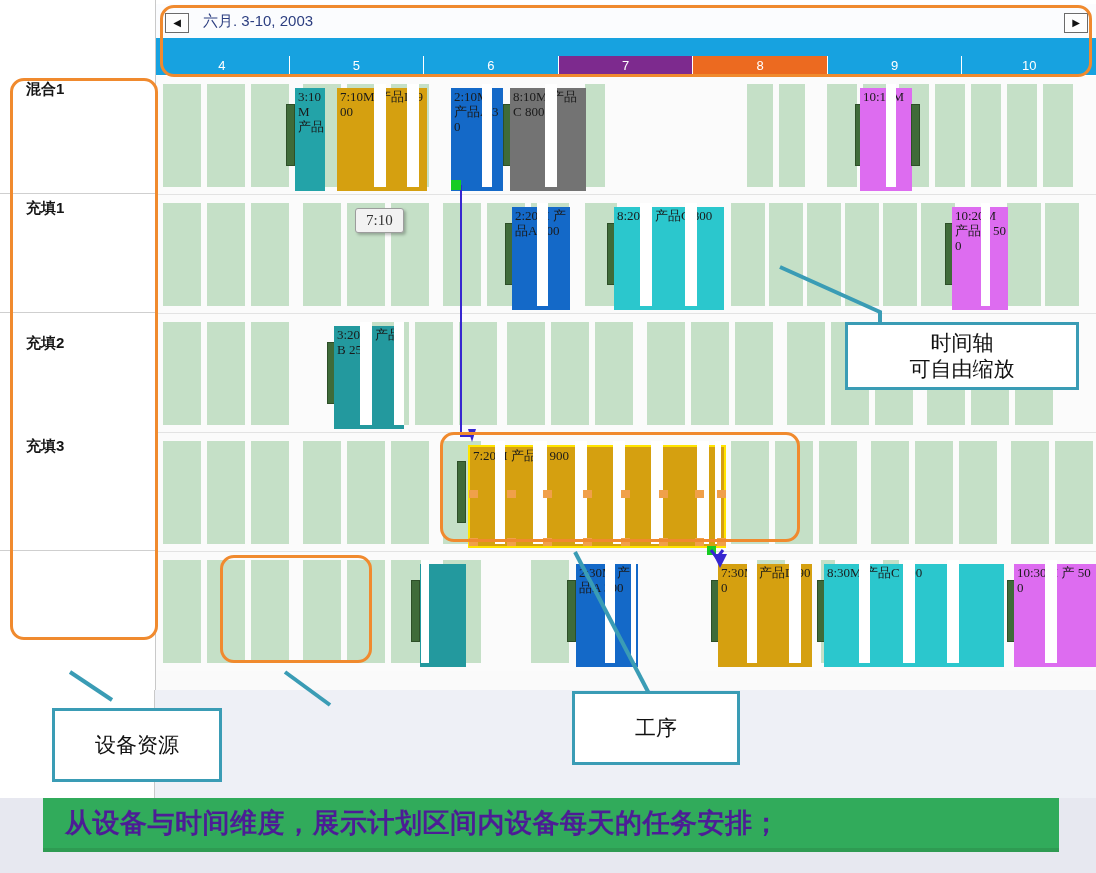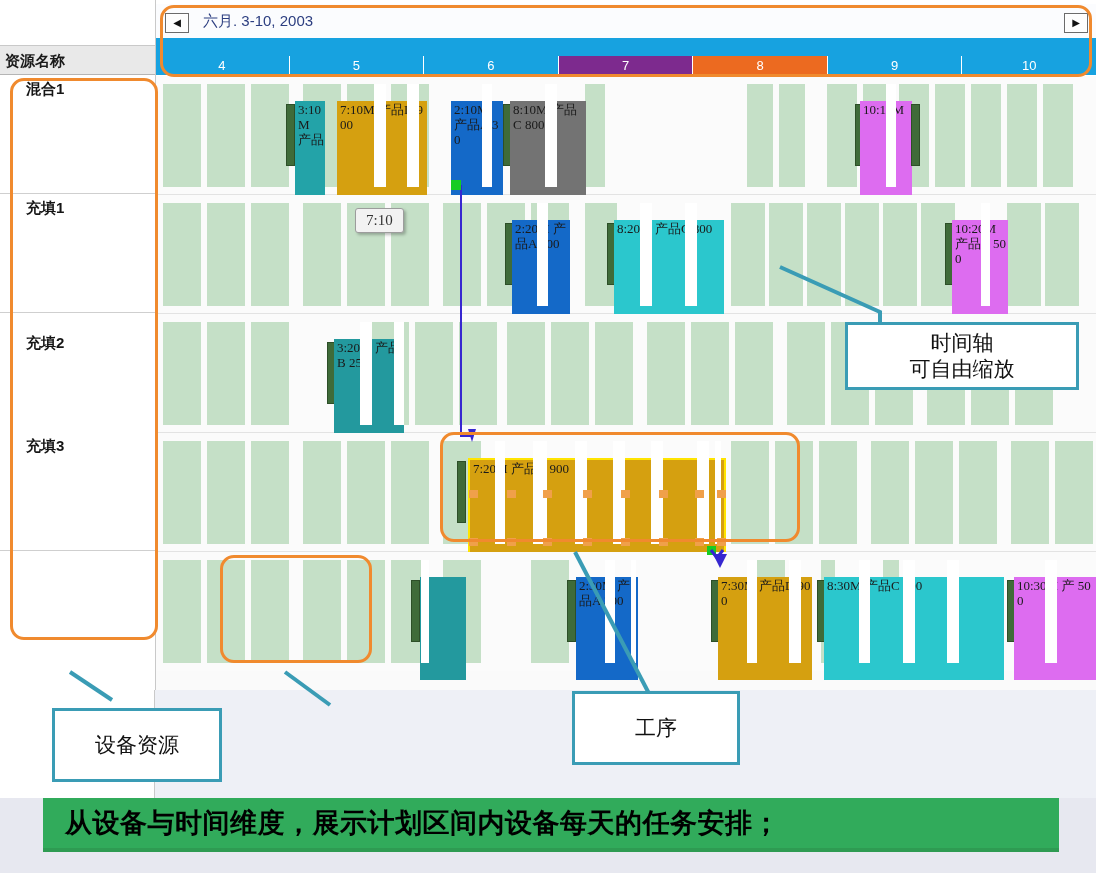--- a/index.html
+++ b/index.html
@@ -77,21 +77,21 @@
     position:absolute;left:0;width:941px;height:119px;
     border-bottom:1px solid #e3e3e3;box-sizing:border-box;
     background:#fbfbfb;
   }
   
   .shift{
     position:absolute;top:8px;height:103px;background:#c5e0c7;
   }
   
   .task{
-    position:absolute;top:25px;height:103px;box-sizing:border-box;
+    position:absolute;top:12px;height:103px;box-sizing:border-box;
     overflow:hidden;
   }
   .task .txt{
     position:absolute;left:3px;top:1px;right:1px;
     font-size:13px;line-height:15px;color:#1a1a1a;
     word-break:break-all;font-family:"Liberation Serif",serif;
   }
   
   .setup{
     position:absolute;top:28px;width:9px;height:62px;background:#3f6b39;
@@ -128,21 +128,21 @@
     box-sizing:border-box;pointer-events:auto;
   }
 
   
   #banner{
     position:absolute;left:43px;top:798px;width:1016px;height:50px;
     background:#31ab5b;display:flex;align-items:center;
     box-sizing:border-box;padding-left:22px;
   }
   #banner span{
-    color:#000000;font-size:27px;font-weight:bold;letter-spacing:.5px;
+    color:#4c1d95;font-size:27px;font-weight:bold;letter-spacing:.5px;
     font-family:Liberation Serif, serif;
   }
   #banner-base{
     position:absolute;left:43px;top:848px;width:1016px;height:4px;background:#2e9b52;
   }
 
   
   #bottom-strip{
     position:absolute;left:0;top:690px;width:1096px;height:108px;background:#eef0f6;
   }
@@ -150,21 +150,20 @@
     position:absolute;left:0;top:690px;width:155px;height:108px;background:#ffffff;
     border-right:1px solid #c9c9c9;box-sizing:border-box;
   }
 </style>
 </head>
 <body>
 
 <div id="gantt-app">
 
   <div id="res-col">
-    <div id="res-head">资源名称</div>
 
     <div class="res-row" style="top:75px">
       <span class="lbl">混合1</span>
     </div>
     <div class="res-row" style="top:194px">
       <span class="lbl">充填1</span>
     </div>
     <div class="res-row" style="top:329px">
       <span class="lbl">充填2</span>
     </div>

